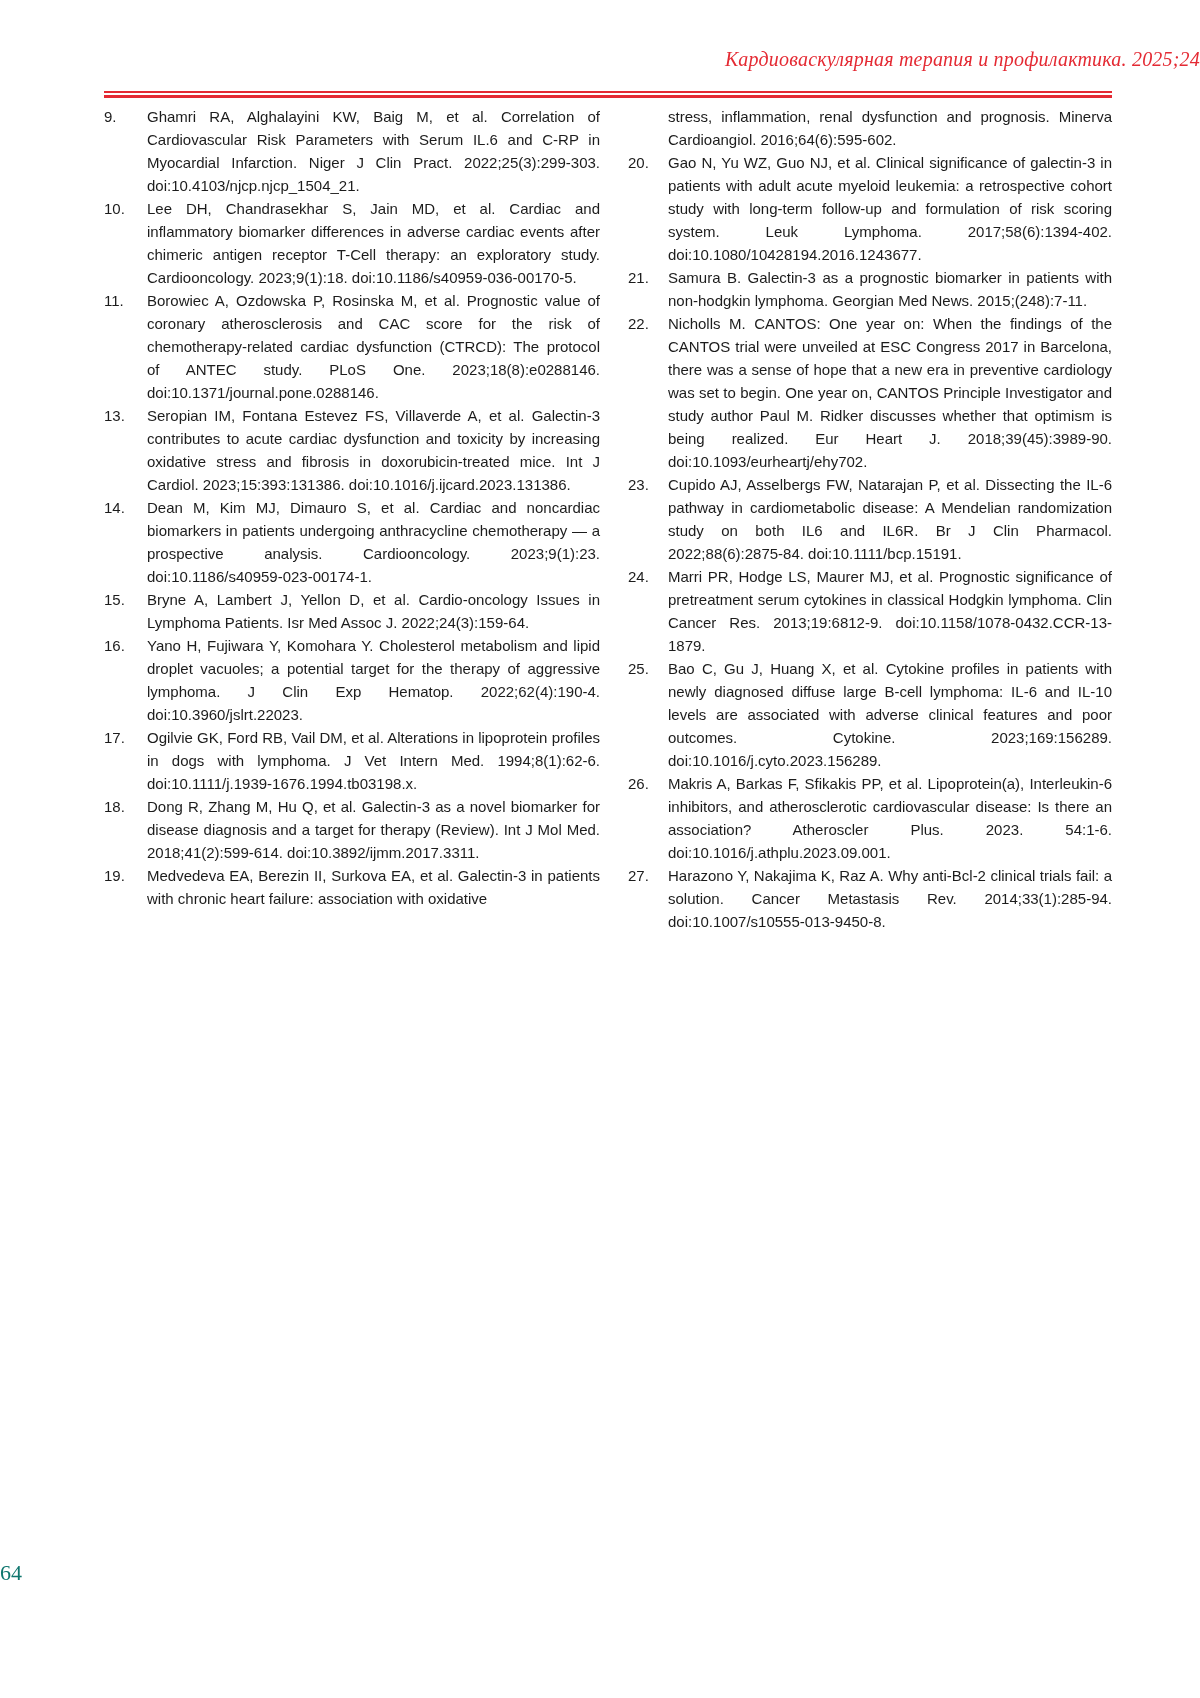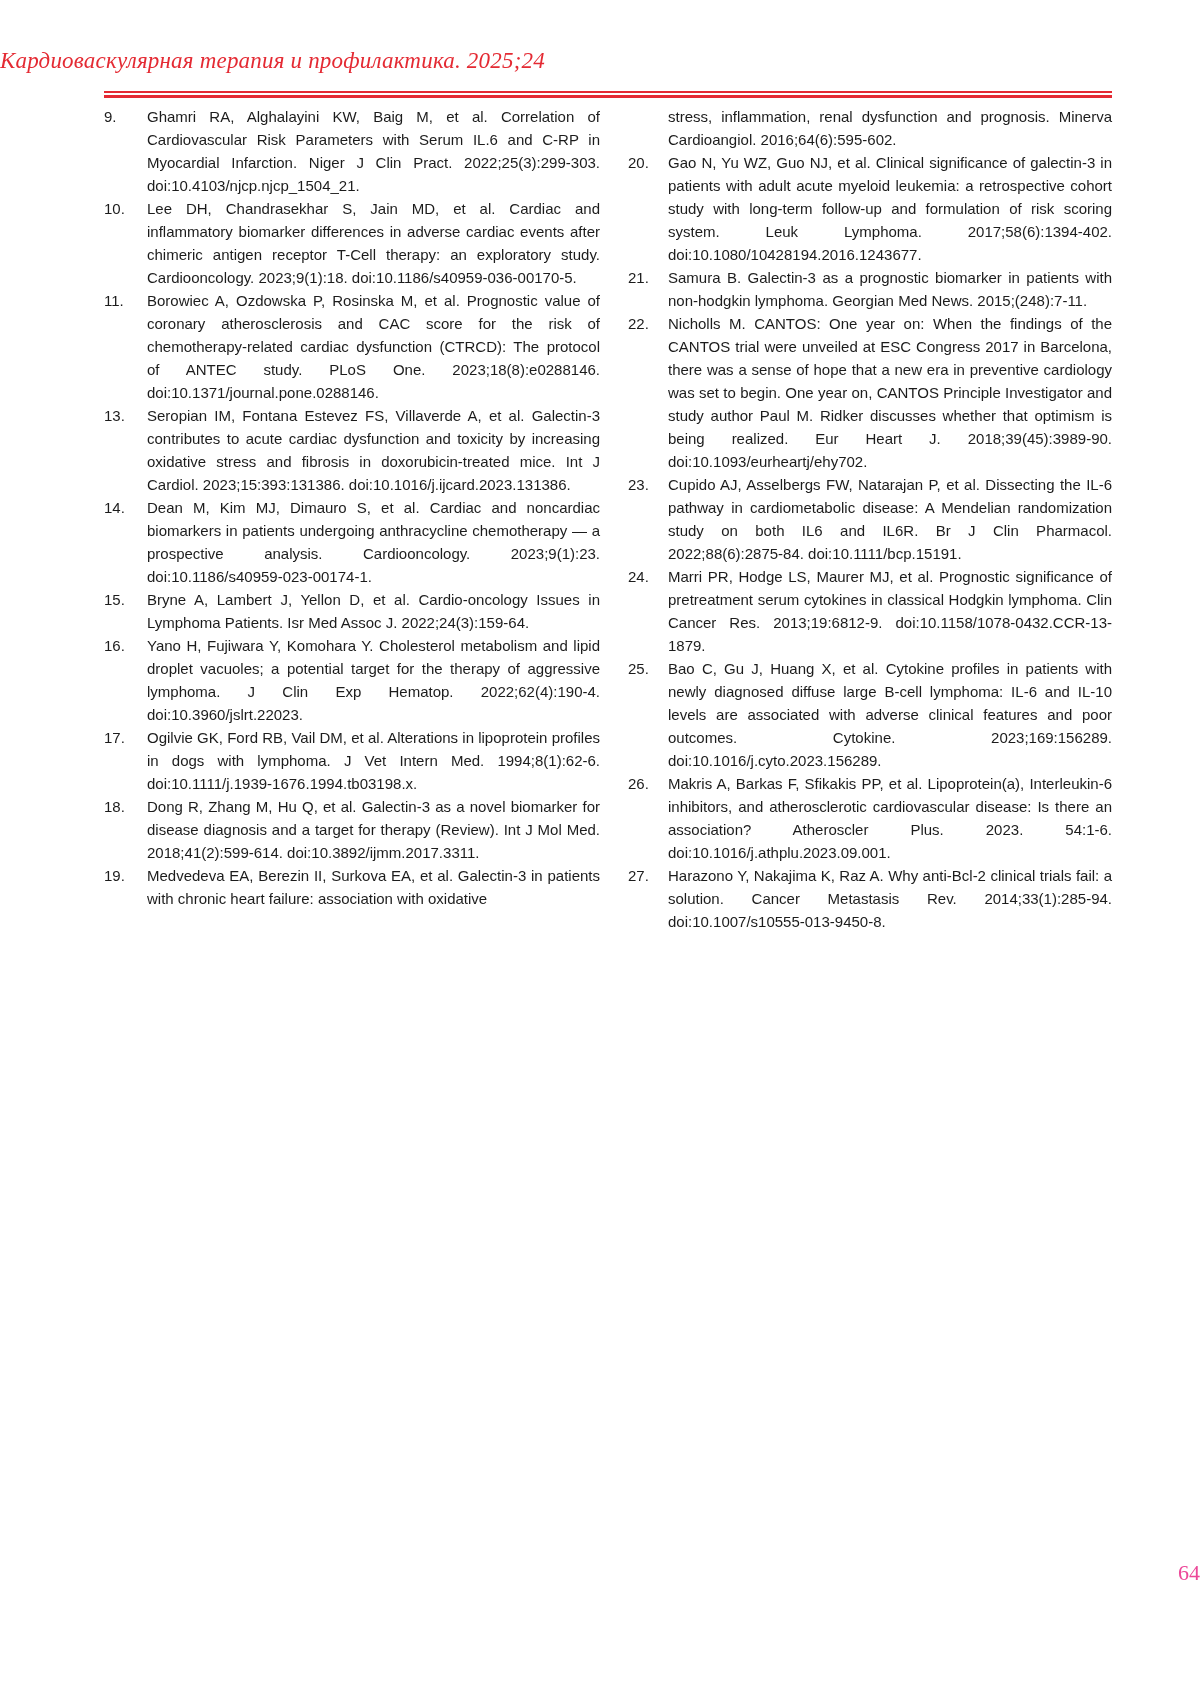--- a/index.html
+++ b/index.html
@@ -13,25 +13,25 @@
     height: 1698px;
     background: #ffffff;
     overflow: hidden;
     font-family: "Liberation Sans", sans-serif;
   }
   .journal-title {
     position: absolute;
     top: 48px;
     left: 0;
     width: 100%;
-    text-align: left;
+    text-align: right;
     font-family: "Liberation Serif", serif;
     font-style: italic;
     font-weight: 500;
-    font-size: 23px;
+    font-size: 20px;
     letter-spacing: 0.2px;
     color: #e42a33;
   }
   .double-rule {
     position: absolute;
     top: 91px;
     left: 104px;
     width: 1008px;
     height: 2px;
     border-top: 2px solid #e42a33;
@@ -63,24 +63,24 @@
   .col-right .ref-num { flex: 0 0 40px; }
   .ref-text {
     flex: 1 1 auto;
     text-align: justify;
   }
   .page-number {
     position: absolute;
     top: 1560px;
     left: 0;
     width: 100%;
-    text-align: right;
+    text-align: left;
     font-family: "Liberation Serif", serif;
     font-size: 22px;
-    color: #ec4899;
+    color: #0f766e;
   }
 </style>
 </head>
 <body>
 
 <div class="page">
 
   <div class="journal-title">Кардиоваскулярная терапия и профилактика. 2025;24</div>
 
   <div class="double-rule"></div>

